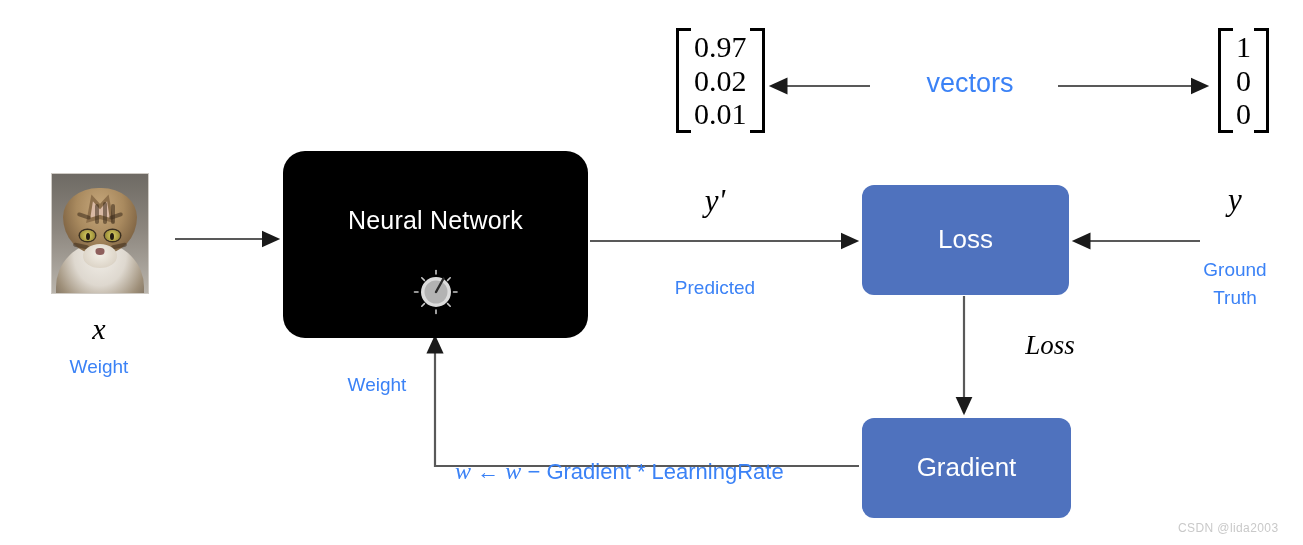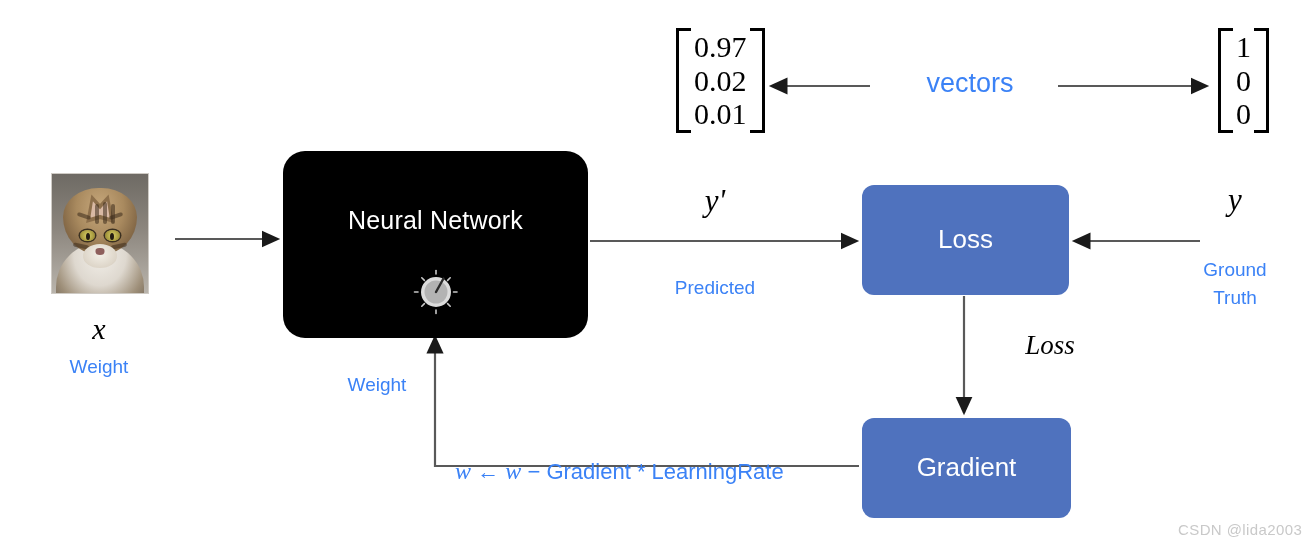--- a/index.html
+++ b/index.html
@@ -206,21 +206,21 @@
   }
   .m-left { left: 676px; top: 28px; }
   .m-right { left: 1218px; top: 28px; }
 
   
   .arrows { left: 0; top: 0; width: 1303px; height: 545px; }
 
   
   .watermark {
     left: 1178px; top: 521px;
-    font-size: 15px;
+    font-size: 12px;
     color: #c9c9c9;
     font-family: "Liberation Sans", sans-serif;
     letter-spacing: 0.4px;
   }
 </style>
 </head>
 <body>
 
 <div id="canvas">
 

